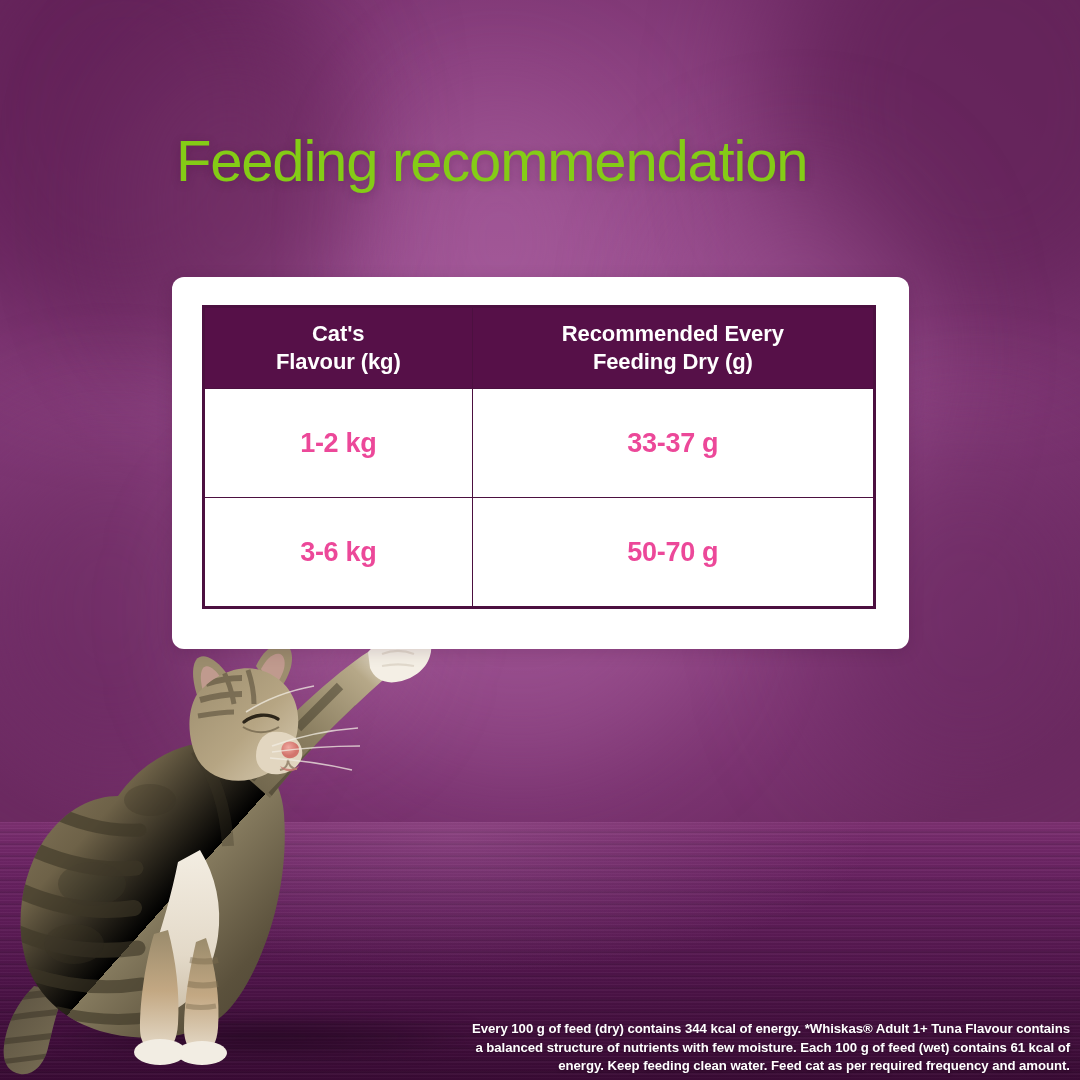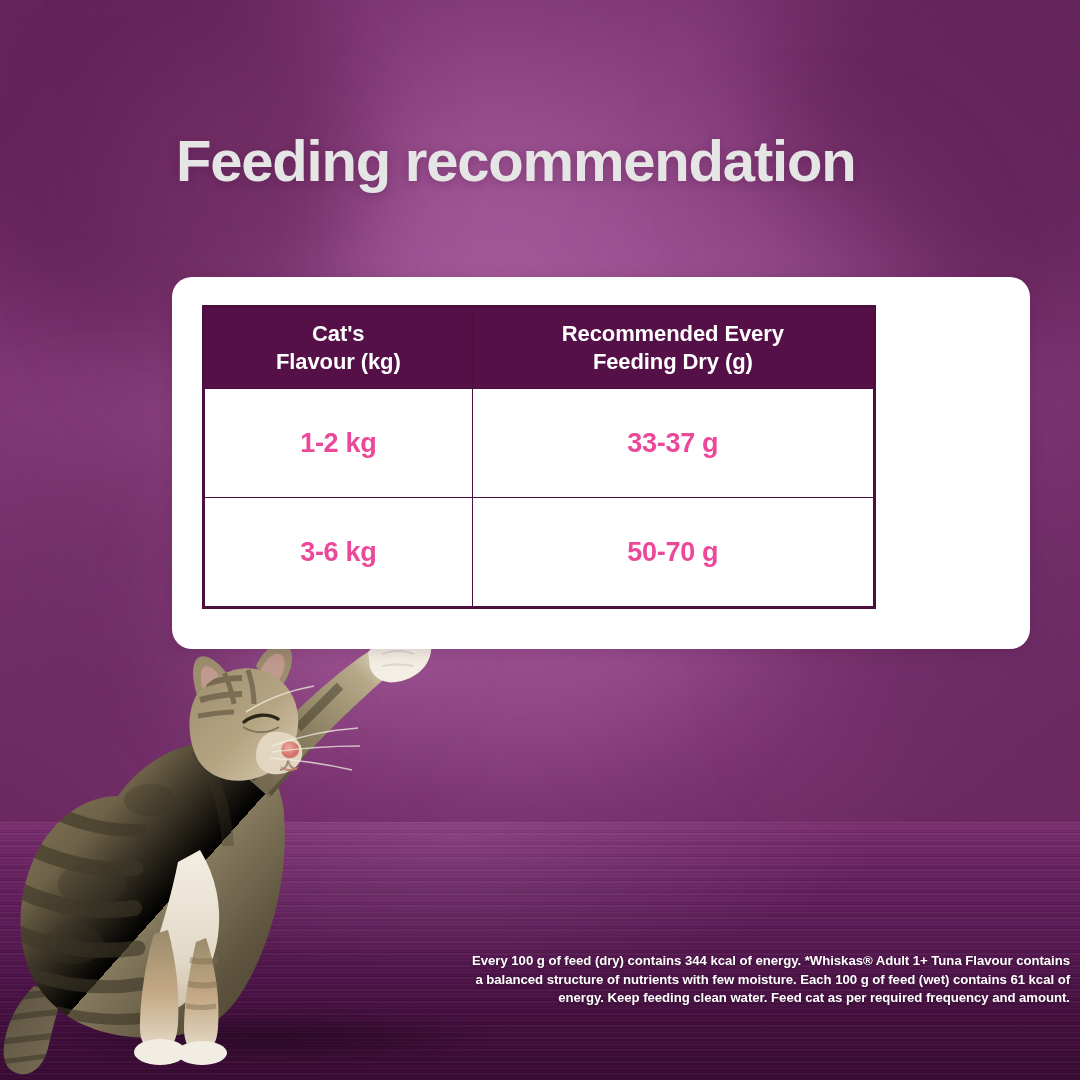--- a/index.html
+++ b/index.html
@@ -86,36 +86,36 @@
     left:58px; top:192px; width:420px; height:46px;
     background:radial-gradient(ellipse at center, rgba(28,5,26,.62) 0%, rgba(28,5,26,.30) 45%, rgba(28,5,26,0) 76%);
     filter:blur(7px);
   }
 
   
   .title {
     position:absolute;
     left:176px; top:131px;
     width:760px;
-    color:#e5e5e5;
+    color:#84cc16;
     font-size:58px;
-    font-weight:bold;
+    font-weight:normal;
     letter-spacing:-1.2px;
     line-height:1.05;
     white-space:nowrap;
     text-shadow:0 2px 10px rgba(60,10,54,.28);
   }
 
   
   .card {
     position:absolute;
     left:172px; top:277px;
-    width:858px; height:372px;
+    width:737px; height:372px;
     background:#FFFFFF;
-    border-radius:20px;
+    border-radius:12px;
     box-shadow:0 3px 16px rgba(52,8,46,.16);
   }
   .table-wrap {
     position:absolute;
     left:30px; top:28px;
     width:674px; height:304px;
     border:2px solid #4C1040;
     border-collapse:collapse;
   }
   table.feeding {
@@ -149,21 +149,21 @@
     padding:2px 6px;
   }
   .hdr-line { display:block; }
 
   
   .cat { position:absolute; left:0px; top:600px; width:470px; height:480px; }
 
   
   .footer {
     position:absolute;
-    left:470px; top:952px;
+    left:470px; top:1020px;
     width:600px;
     color:#FFFFFF;
     font-size:13.2px;
     font-weight:bold;
     line-height:1.42;
     text-align:right;
     letter-spacing:-.05px;
     text-shadow:0 1px 3px rgba(30,4,26,.55);
   }
 </style>

